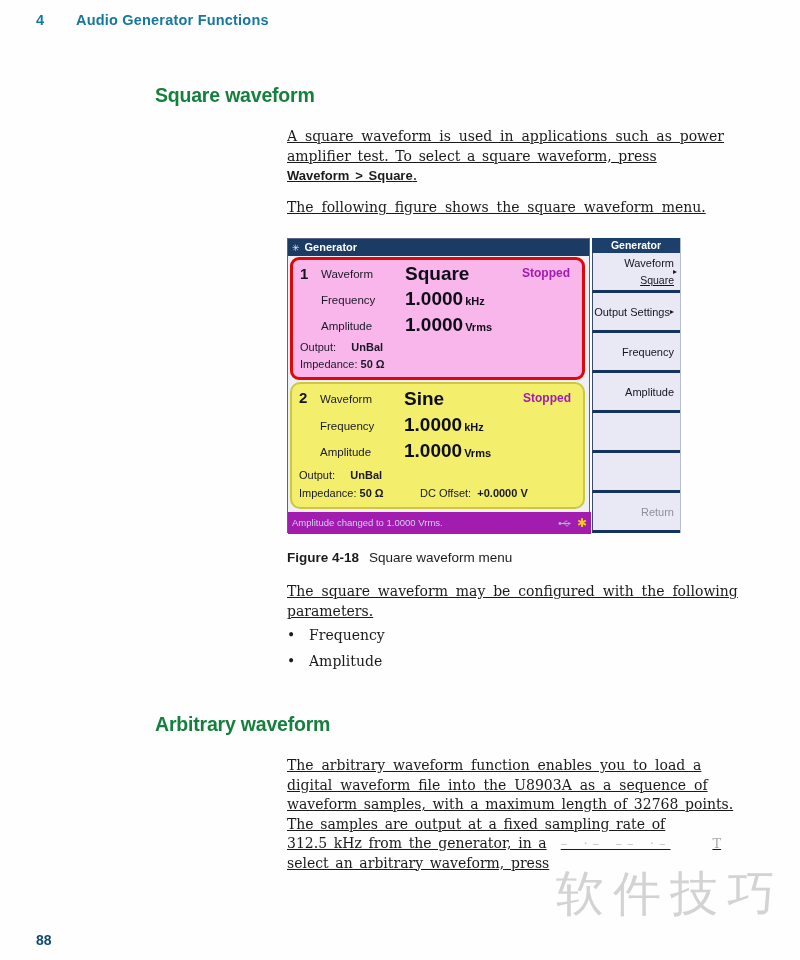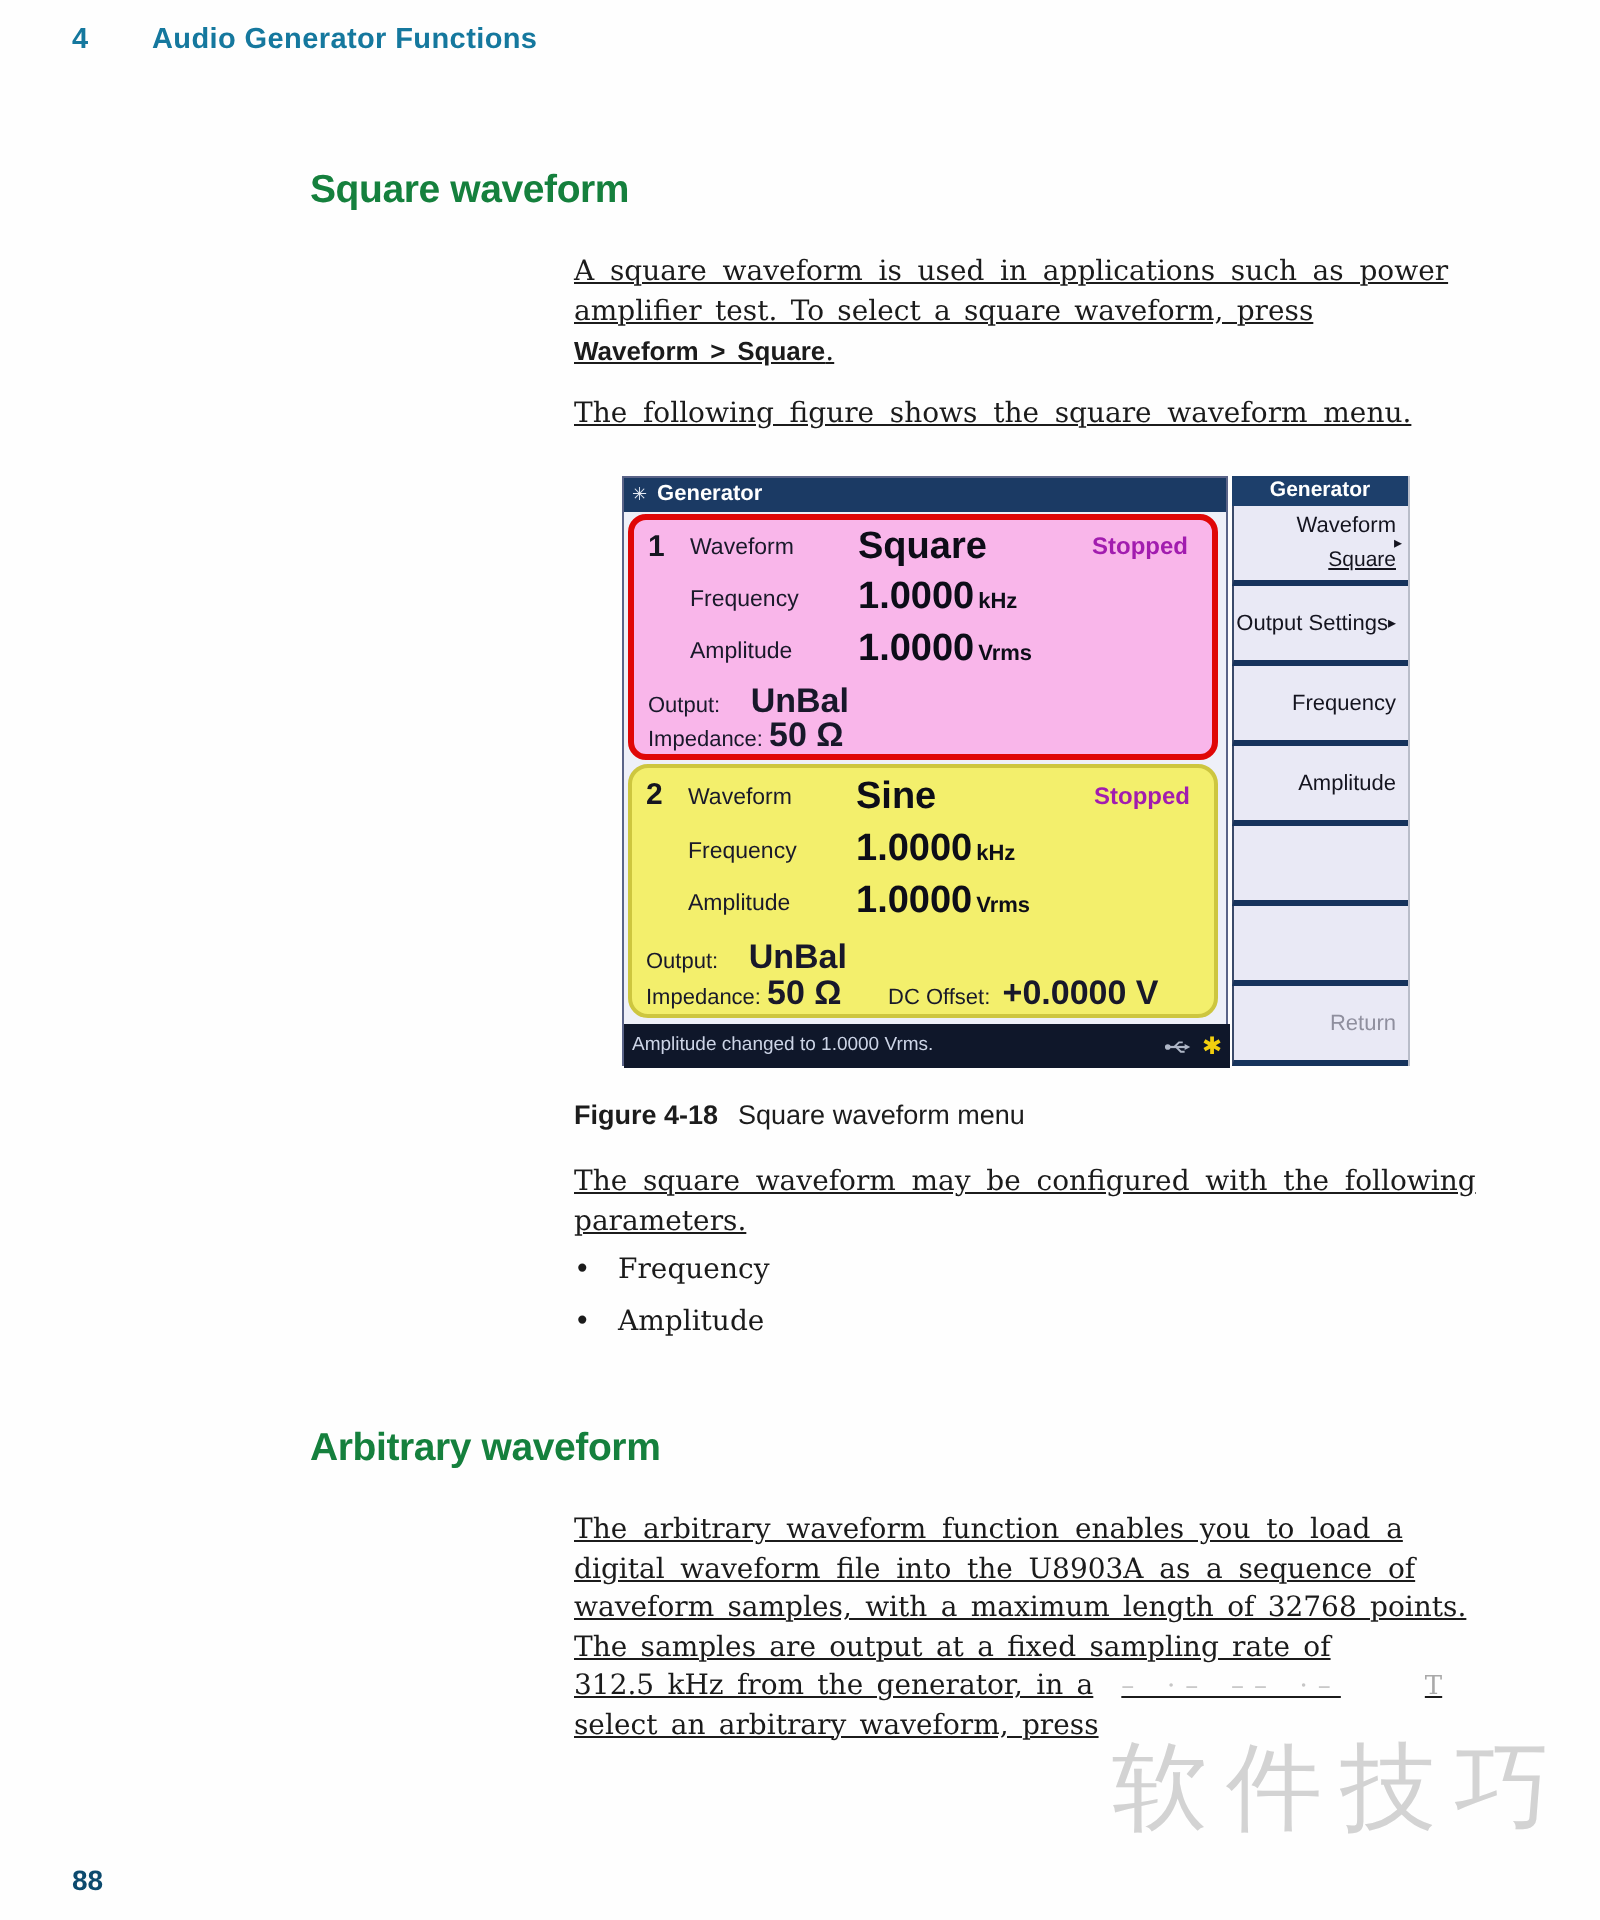--- a/index.html
+++ b/index.html
@@ -31,36 +31,36 @@
   .bullet-item{height:26px;white-space:nowrap;}
   .bullet-item .marker{display:inline-block;width:22px;}
 
   .ghost{color:#c6c6c6;letter-spacing:5px;margin-left:14px;font-size:13px;}
   .ghost-t{color:#a9a9a9;margin-left:42px;letter-spacing:0;}
 
   .watermark{left:556px;top:862px;font-size:48px;letter-spacing:9px;color:#d3d3d3;font-weight:300;
     font-family:"Liberation Sans",sans-serif;white-space:nowrap;}
 
   
-  .figure{left:287px;top:238px;width:394px;height:295px;margin-left:24px;}
+  .figure{left:287px;top:238px;width:394px;height:295px;}
   .scr{left:0;top:0;width:303px;height:295px;background:#eef0f8;border:1px solid #5a6488;box-sizing:border-box;}
   .titlebar{left:0;top:0;width:100%;height:17px;background:#1b3a64;color:#fff;font-size:11px;font-weight:bold;
     line-height:17px;box-sizing:border-box;padding-left:4px;}
   .titlebar .tb-icon{font-size:9px;font-weight:normal;margin-right:5px;color:#e8edf6;}
   .panel{left:2px;width:295px;box-sizing:border-box;position:absolute;}
   .panel-ch1{top:18px;height:123px;background:#f9b6ea;border:3px solid #e00707;border-radius:9px;}
   .panel-ch2{top:143px;height:127px;background:#f3ef6c;border:2px solid #cdc63f;border-radius:10px;}
   .panel .chnum{position:absolute;left:7px;top:5px;font-size:15px;font-weight:bold;color:#151520;}
   .panel .rowlbl{position:absolute;font-size:11.5px;color:#19192a;}
   .panel .bigval{position:absolute;font-size:19px;font-weight:bold;color:#0d0d18;white-space:nowrap;}
   .panel .unit{font-size:11px;font-weight:bold;margin-left:2px;}
   .panel .status{position:absolute;right:12px;top:6px;font-size:12px;font-weight:bold;color:#a21caf;}
   .panel .meta{position:absolute;font-size:11px;color:#18182a;white-space:nowrap;}
-  .panel .meta b{font-size:17px;}
-  .statusbar{left:0;top:273px;width:303px;height:22px;background:#0f172a;box-sizing:border-box;
+  .panel .meta b{font-size:11px;}
+  .statusbar{left:0;top:273px;width:303px;height:22px;background:#a21caf;box-sizing:border-box;
     color:#ccd4e6;font-size:9.5px;line-height:22px;padding-left:4px;}
   .statusbar .icons{position:absolute;right:4px;top:0;height:22px;display:flex;align-items:center;gap:4px;}
   .statusbar .star{color:#f2cf0e;font-size:12px;line-height:12px;}
 
   .sidebar{left:305px;top:0;width:89px;height:295px;box-sizing:border-box;border-right:1px solid #b9bdc9;}
   .sk-header{height:15px;background:#1d3f6b;color:#fff;font-size:10.5px;font-weight:bold;text-align:center;line-height:15px;}
   .softkey{height:40px;background:#e9e9f5;border-bottom:3px solid #16335c;border-left:1px solid #3a4a6a;
     box-sizing:border-box;position:relative;font-size:11px;color:#14141f;}
   .softkey.center{display:flex;align-items:center;justify-content:flex-end;padding-right:6px;}
   .softkey .arrow{font-size:8px;line-height:8px;}

